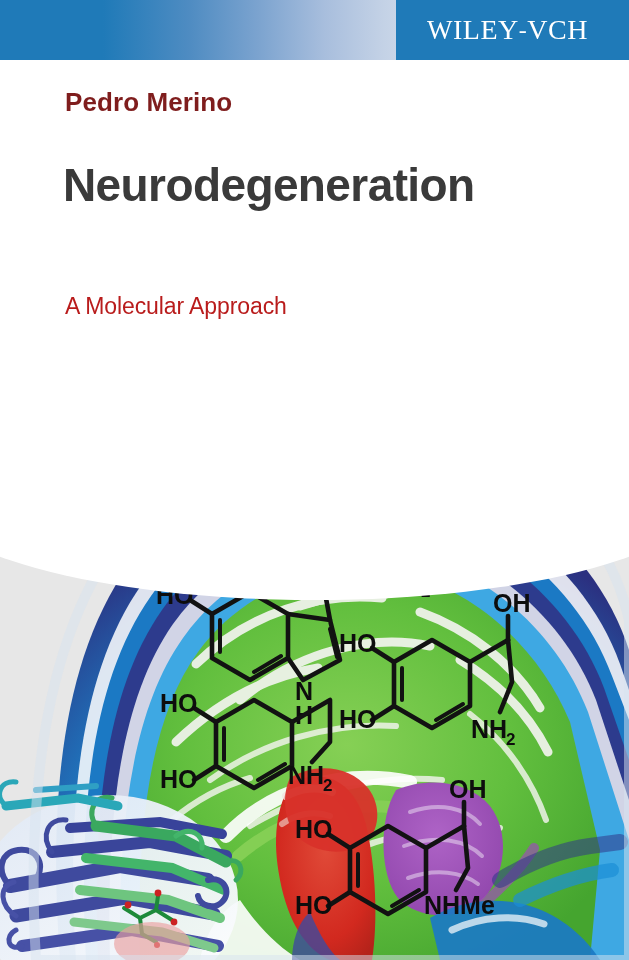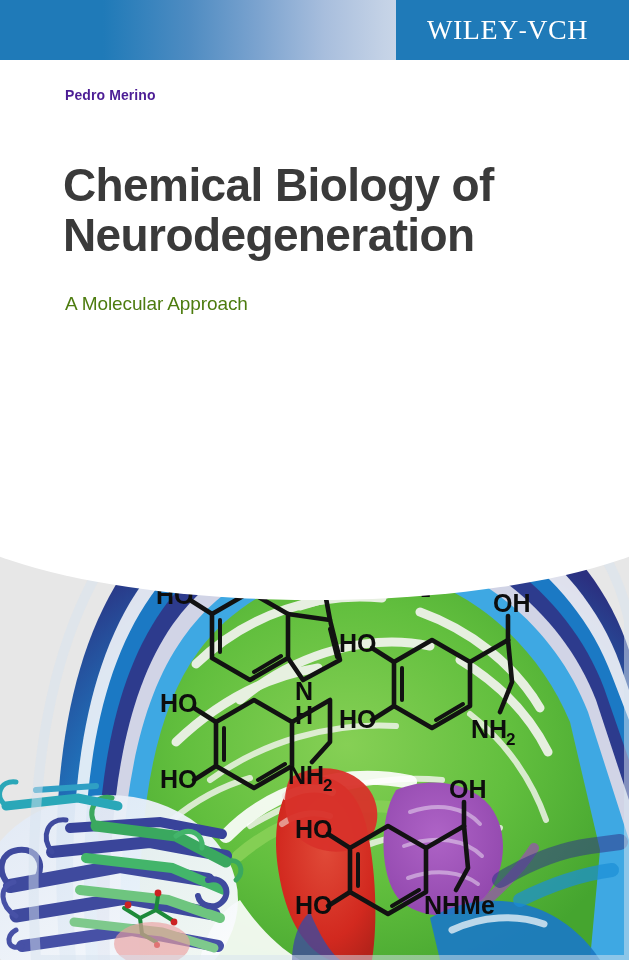--- a/index.html
+++ b/index.html
@@ -60,34 +60,34 @@
   #white-curve {
     position:absolute; top:340px; left:-80px;
     width:789px; height:260px;
     background:#ffffff;
     border-radius:50% / 42%;
     z-index:31;
   }
 
   #author {
     position:absolute; top:87px; left:65px;
-    font-size:14px; font-weight:bold; color:#4c1d95;
+    font-size:26px; font-weight:bold; color:#7f1d1d;
     letter-spacing:.1px;
     z-index:35;
   }
   #title {
     position:absolute; top:160px; left:63px;
     width:520px;
     font-size:46px; font-weight:bold; color:#3a3a3a;
     line-height:50px; letter-spacing:-.6px;
     z-index:35;
   }
   #subtitle {
     position:absolute; top:293px; left:65px;
-    font-size:19px; font-weight:normal; color:#4d7c0f;
+    font-size:23px; font-weight:normal; color:#b91c1c;
     letter-spacing:-.1px;
     z-index:35;
   }
 
   
   #artwork {
     position:absolute; top:0; left:0;
     width:629px; height:960px;
     z-index:10;
   }
@@ -343,21 +343,20 @@
       <text class="chem-label" x="424" y="914">NHMe</text>
     </g>
   </svg>
 
   <div id="white-panel"></div>
   <div id="white-curve"></div>
 
   <div id="author">Pedro Merino</div>
 
   <div id="title">
-    <div>Chemical Biology of</div>
     <div>Neurodegeneration</div>
   </div>
 
   <div id="subtitle">A Molecular Approach</div>
 
   <div id="header">
     <div id="header-gradient"></div>
     <div id="header-solid"></div>
     <div id="wiley-logo">
       <span class="wy-big">W</span>

